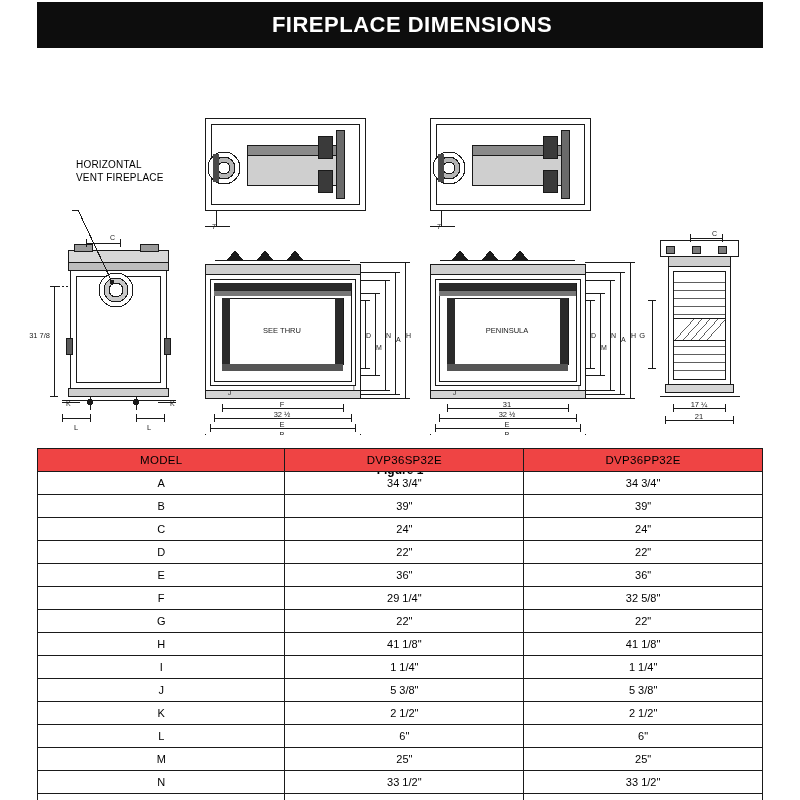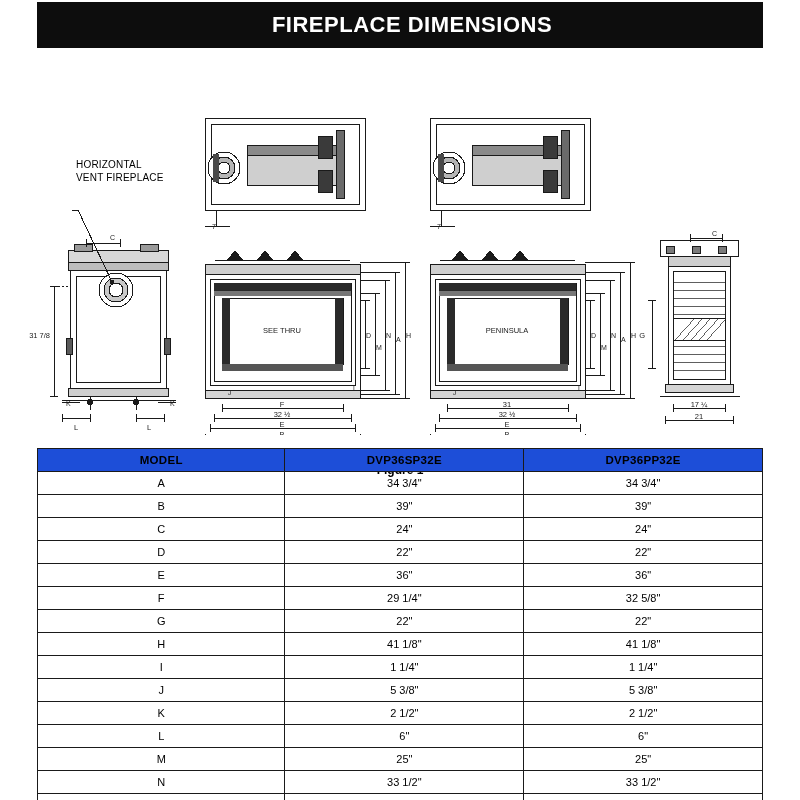--- a/index.html
+++ b/index.html
@@ -76,22 +76,22 @@
   }
   table.dim th, table.dim td {
     border: 1px solid #1a1a1a;
     text-align: center;
     height: 22px;
     padding: 0;
     line-height: 22px;
     font-weight: normal;
   }
   table.dim thead th {
-    background: #1d4ed8;
-    font-weight: bold;
+    background: #ef4444;
+    font-weight: normal;
     font-size: 11.5px;
     letter-spacing: 0.3px;
   }
   table.dim td.label-col { width: 248px; }
   table.dim td.val-col  { width: 239px; }
   table.dim th.label-col { width: 248px; }
   table.dim th.val-col  { width: 239px; }
 </style>
 </head>
 <body>

